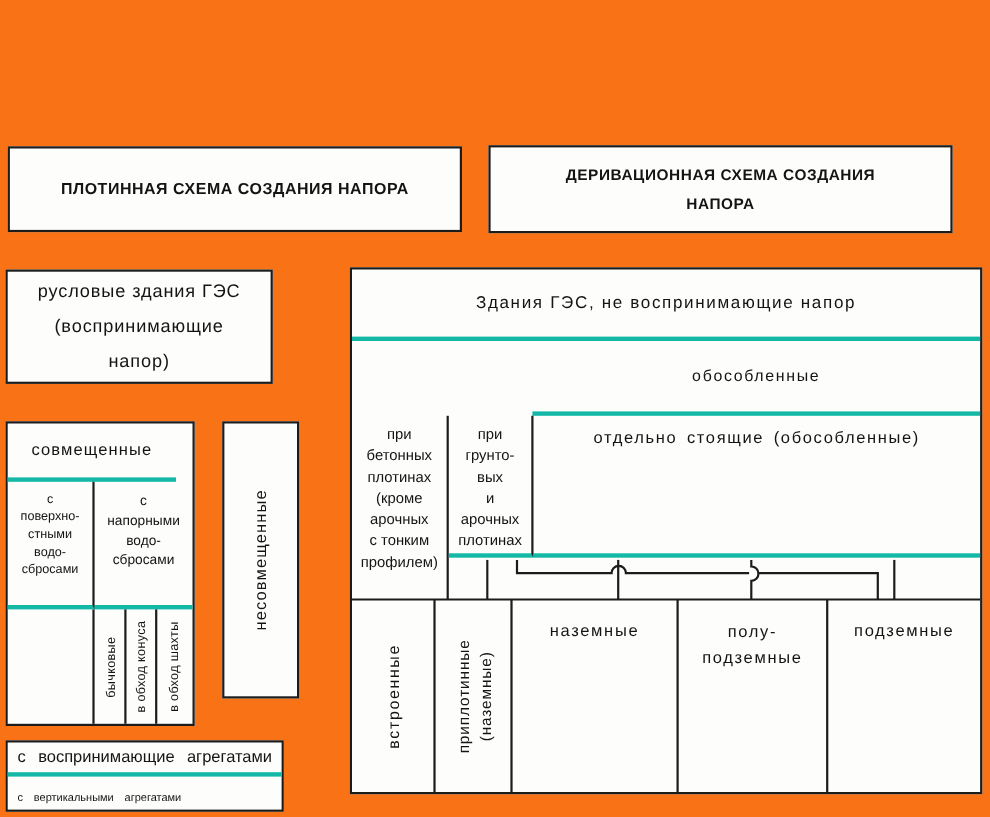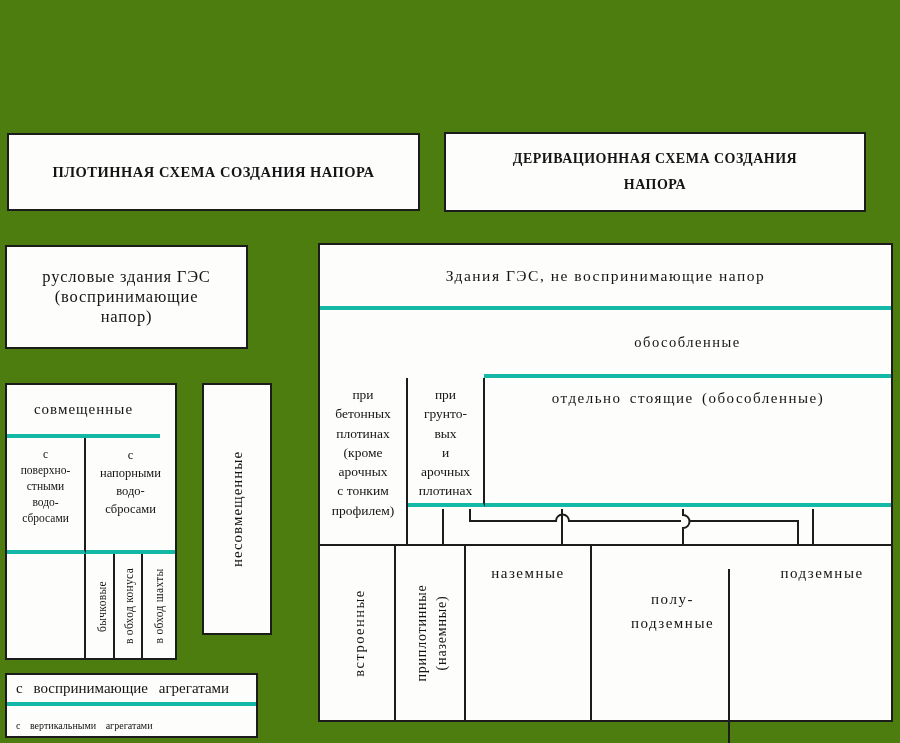--- a/index.html
+++ b/index.html
@@ -1,18 +1,18 @@
 <!DOCTYPE html>
 <html><head>
 <meta charset="utf-8">
 <style>
   html,body{margin:0;padding:0;background:#e9e9e9;}
   .page{
-    position:relative;width:900px;height:743px;background:#4d7c0f;
-    font-family:Liberation Serif, serif;color:#141414;
+    position:relative;width:900px;height:743px;background:#f97316;
+    font-family:Liberation Sans, sans-serif;color:#141414;
     overflow:hidden;
   }
   .abs{position:absolute;box-sizing:border-box;}
   .box{border:2px solid #1c1c1c;background:#fdfdfc;}
   .cell{position:absolute;box-sizing:border-box;}
   .bb{border-bottom:4px solid #14b8a6;}
   .br{border-right:2px solid #1c1c1c;}
   .cc{display:flex;align-items:center;justify-content:center;text-align:center;}
   .ch{display:flex;justify-content:center;text-align:center;}
   .pre{white-space:pre-line;}
@@ -27,21 +27,21 @@
 <div class="page">
 
   <div class="abs box cc bold" style="left:7px;top:133px;width:413px;height:78px;font-size:14.5px;letter-spacing:.5px;">
     <span>ПЛОТИННАЯ СХЕМА СОЗДАНИЯ НАПОРА</span>
   </div>
   <div class="abs box cc bold pre" style="left:444px;top:132px;width:422px;height:80px;font-size:14px;letter-spacing:.5px;line-height:26px;">
     <span class="pre">ДЕРИВАЦИОННАЯ СХЕМА СОЗДАНИЯ
 НАПОРА</span>
   </div>
 
-  <div class="abs box cc pre" style="left:5px;top:245px;width:243px;height:104px;font-size:16.5px;letter-spacing:.8px;line-height:20px;">
+  <div class="abs box cc pre" style="left:5px;top:245px;width:243px;height:104px;font-size:16.5px;letter-spacing:.8px;line-height:32px;">
     <span class="pre">русловые здания ГЭС
 (воспринимающие
 напор)</span>
   </div>
 
   <div class="abs box" style="left:318px;top:243px;width:575px;height:479px;">
     <div class="cell bb cc" style="left:0;top:0;width:571px;height:65px;font-size:15.5px;letter-spacing:1.5px;">
       <span>Здания ГЭС, не воспринимающие напор</span>
     </div>
     <div class="cell bb cc" style="left:164px;top:65px;width:407px;height:68px;font-size:14.5px;letter-spacing:1.5px;">
@@ -69,24 +69,24 @@
       <span>отдельно стоящие (обособленные)</span>
     </div>
 
     <div class="cell br" style="left:0;top:300px;width:76px;height:175px;">
       <div class="vwrap" style="width:175px;height:76px;left:-49.5px;top:49.5px;font-size:14.5px;letter-spacing:1.5px;">встроенные</div>
     </div>
     <div class="cell br" style="left:76px;top:300px;width:70px;height:175px;">
       <div class="vwrap" style="width:175px;height:70px;left:-52.5px;top:52.5px;font-size:14px;letter-spacing:.8px;line-height:20px;">приплотинные
 (наземные)</div>
     </div>
-    <div class="cell br ch" style="left:146px;top:300px;width:126px;height:175px;font-size:15px;letter-spacing:1.5px;padding-top:20px;">
+    <div class="cell br ch" style="left:146px;top:300px;width:151px;height:175px;font-size:15px;letter-spacing:1.5px;padding-top:20px;">
       <span>наземные</span>
     </div>
-    <div class="cell br ch" style="left:297px;top:300px;width:113px;height:175px;font-size:15px;letter-spacing:1.5px;line-height:24px;padding-top:18px;margin-top:24px;">
+    <div class="cell br ch" style="left:297px;top:300px;width:136px;height:175px;font-size:15px;letter-spacing:1.5px;line-height:24px;padding-top:18px;">
       <span class="pre">полу-
 подземные</span>
     </div>
     <div class="cell ch" style="left:433px;top:300px;width:138px;height:175px;font-size:15px;letter-spacing:1.5px;padding-top:20px;">
       <span>подземные</span>
     </div>
   </div>
 
   <div class="abs box" style="left:5px;top:383px;width:172px;height:277px;">
     <div class="cell bb cc" style="left:0;top:0;width:153px;height:53px;font-size:15px;letter-spacing:1px;">

